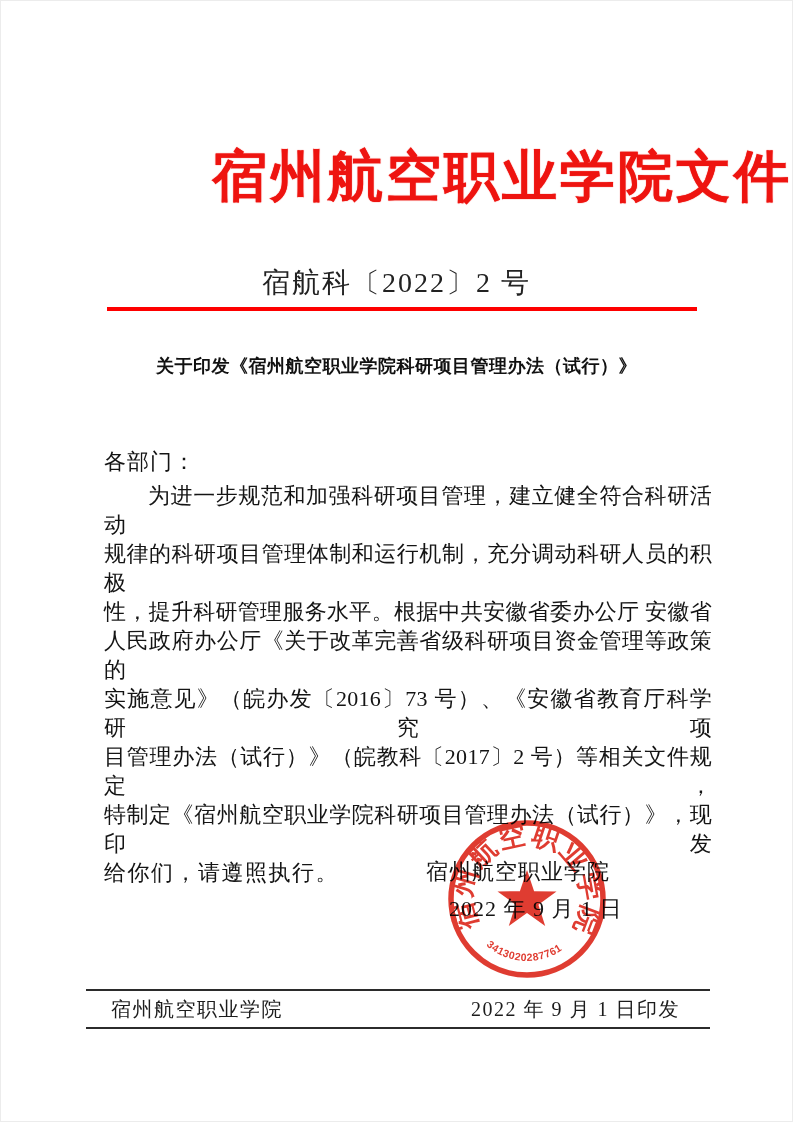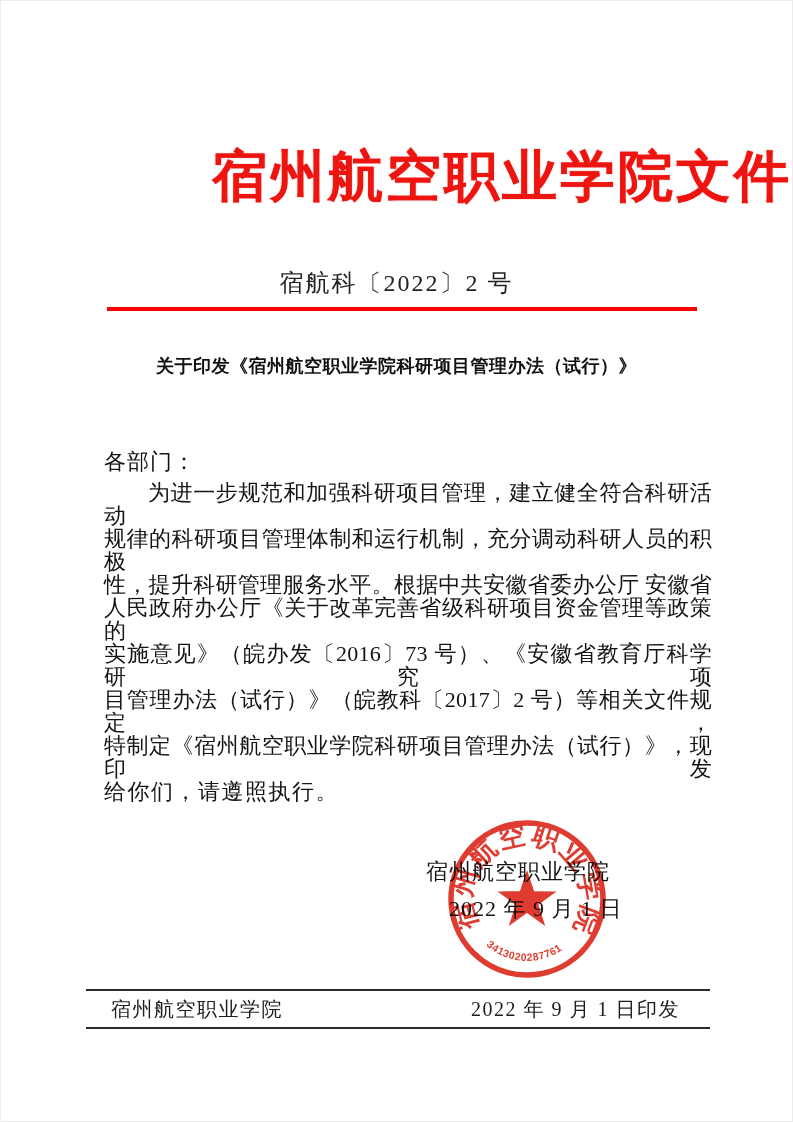--- a/index.html
+++ b/index.html
@@ -23,21 +23,21 @@
     font-size: 55px; line-height: 60px;
     font-weight: 900;
     letter-spacing: 3px;
     color: #ee1410;
     text-shadow: 0 0 1px #ee1410;
     white-space: nowrap;
   }
   .doc-number {
     position: absolute; top: 269px; left: 0; width: 100%;
     text-align: center;
-    font-size: 24px; line-height: 26px;
+    font-size: 28px; line-height: 26px;
     letter-spacing: 2px;
     color: #222;
   }
   .red-rule {
     position: absolute; top: 306px; left: 106px;
     width: 590px; height: 4px;
     background: #fe0000;
   }
   
   .notice-title {
@@ -49,21 +49,21 @@
     color: #111;
   }
   
   .body-block {
     position: absolute; top: 442px; left: 103px; width: 608px;
     font-size: 22px;
     color: #141414;
   }
   .salutation { line-height: 38px; letter-spacing: 1px; }
   .body-line {
-    line-height: 23px;
+    line-height: 29px;
     text-align: justify;
     text-align-last: justify;
     letter-spacing: 0.3px;
   }
   .body-line.indent { text-indent: 2em; }
   .body-line.last { text-align-last: left; letter-spacing: 1.5px; }
   
   .sig-org {
     position: absolute; top: 856px; left: 425px;
     font-size: 22px; letter-spacing: 1px; color: #141414;

